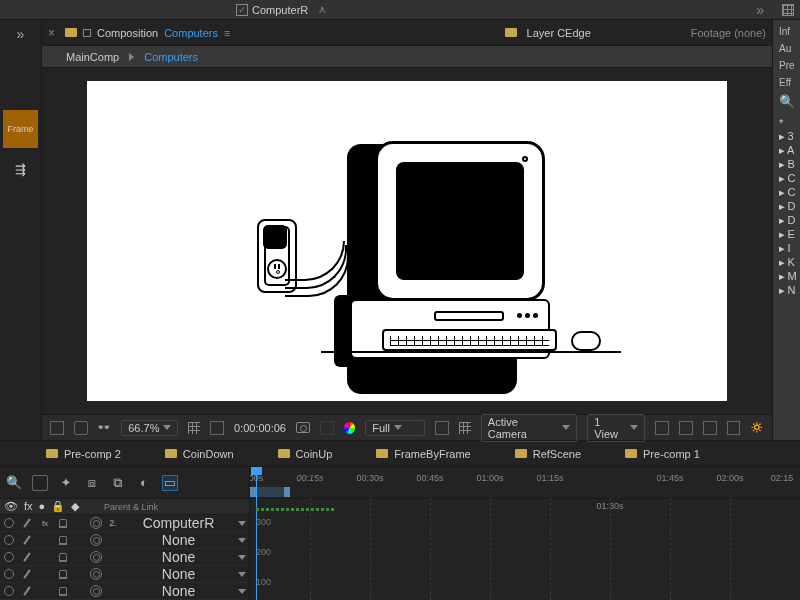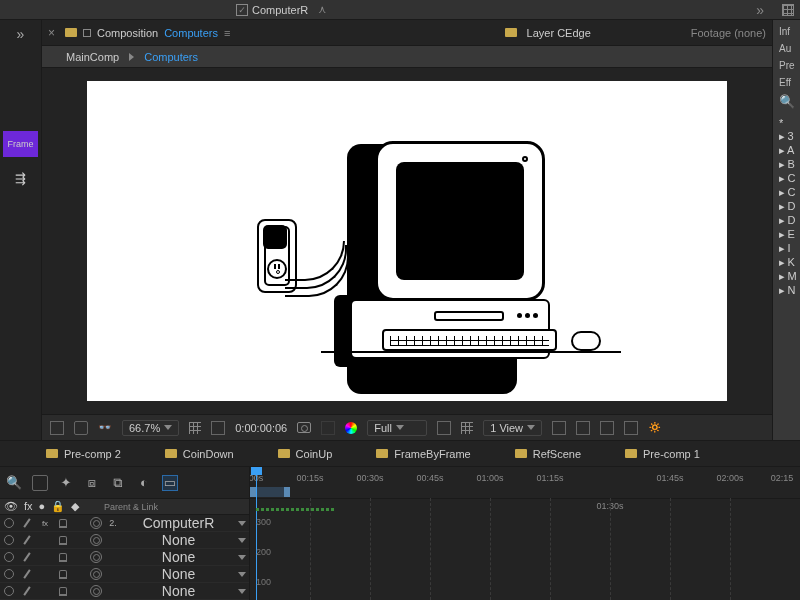--- a/index.html
+++ b/index.html
@@ -7,21 +7,21 @@
   .topbar { height:20px; background:#323232; border-bottom:1px solid #1a1a1a; display:flex; align-items:center; padding:0 6px; gap:12px; }
   .topbar .snap { display:flex; align-items:center; gap:4px; margin-left:230px; }
   .topbar .ws { display:flex; gap:18px; margin-left:120px; }
   .topbar .ws span { color:#888; }
   .topbar .ws span.active { color:#3a9ff5; }
   .chkbox { width:12px; height:12px; border:1px solid #888; display:inline-flex; align-items:center; justify-content:center; color:#888; font-size:9px; }
 
   .main-row { display:flex; height:420px; }
   .left-strip { width:42px; background:#232323; border-right:1px solid #1a1a1a; display:flex; flex-direction:column; align-items:center; padding-top:6px; gap:8px; }
   .left-strip .dbl-chev { font-size:14px; color:#aaa; }
-  .frame-label { background:#6d28d9; padding:8px 4px; font-size:9px; margin-top:81px;}
+  .frame-label { background:#a16207; padding:14px 4px; font-size:9px; margin-top:60px;}
   .tree-icon { font-size:13px; }
 
   .center { flex:1; background:#232323; display:flex; flex-direction:column; }
   .tab-row { height:26px; display:flex; align-items:center; padding:0 6px; gap:10px; border-bottom:1px solid #1a1a1a; }
   .tab-row .tab-comp { display:flex; align-items:center; gap:6px; }
   .tab-row .spacer { flex:1; }
   .folder-ic { width:12px; height:9px; background:#c8a84b; border-radius:1px; display:inline-block; }
   .crumb-row { height:22px; background:#383838; display:flex; align-items:center; padding:0 24px; gap:10px; border-bottom:1px solid #1a1a1a; }
   .crumb-row .active { color:#3a9ff5; }
 
@@ -187,20 +187,24 @@
       <span class="camera-ic"></span>
       <span class="micon" style="opacity:.4;border:1px solid #555"></span>
       <span class="colorball"></span>
       <span class="sel" style="min-width:60px">
           <span>Full</span>
           <span class="chev"></span>
         </span>
       <span class="micon" style="border:1px solid #666"></span>
       <span class="grid-ic"></span>
       <span class="sel">
+          <span>Active Camera</span>
+          <span class="chev"></span>
+        </span>
+      <span class="sel">
           <span>1 View</span>
           <span class="chev"></span>
         </span>
       <span class="micon" style="border:1px solid #666"></span>
       <span class="micon" style="border:1px solid #666"></span>
       <span class="micon" style="border:1px solid #666"></span>
       <span class="micon" style="border:1px solid #666"></span>
       <span>🔅</span>
     </div>
   </div>
@@ -385,21 +389,21 @@
             <span class="chev"></span>
           </span>
         </div>
       </div>
   </div>
 
   <div class="tl-right">
     <div class="ruler">
       <div id="ticks">
           <span class="tick" style="left: 6px;">00s</span>
-          <span class="tick" style="left: 60px;">00:15s</span>
+          <span class="tick" style="left: 60px; font-style: italic;">00:15s</span>
           <span class="tick" style="left: 120px; text-align: center;">00:30s</span>
           <span class="tick" style="left: 180px;">00:45s</span>
           <span class="tick" style="left: 240px;">01:00s</span>
           <span class="tick" style="left: 300px;">01:15s</span>
           <span class="tick" style="left: 360px; margin-top: 28px;">01:30s</span>
           <span class="tick" style="left: 420px;">01:45s</span>
           <span class="tick" style="left: 480px;">02:00s</span>
           <span class="tick" style="left: 532px;">02:15</span>
         </div>
       <div class="workarea" style="left:0;width:38px;"></div>

